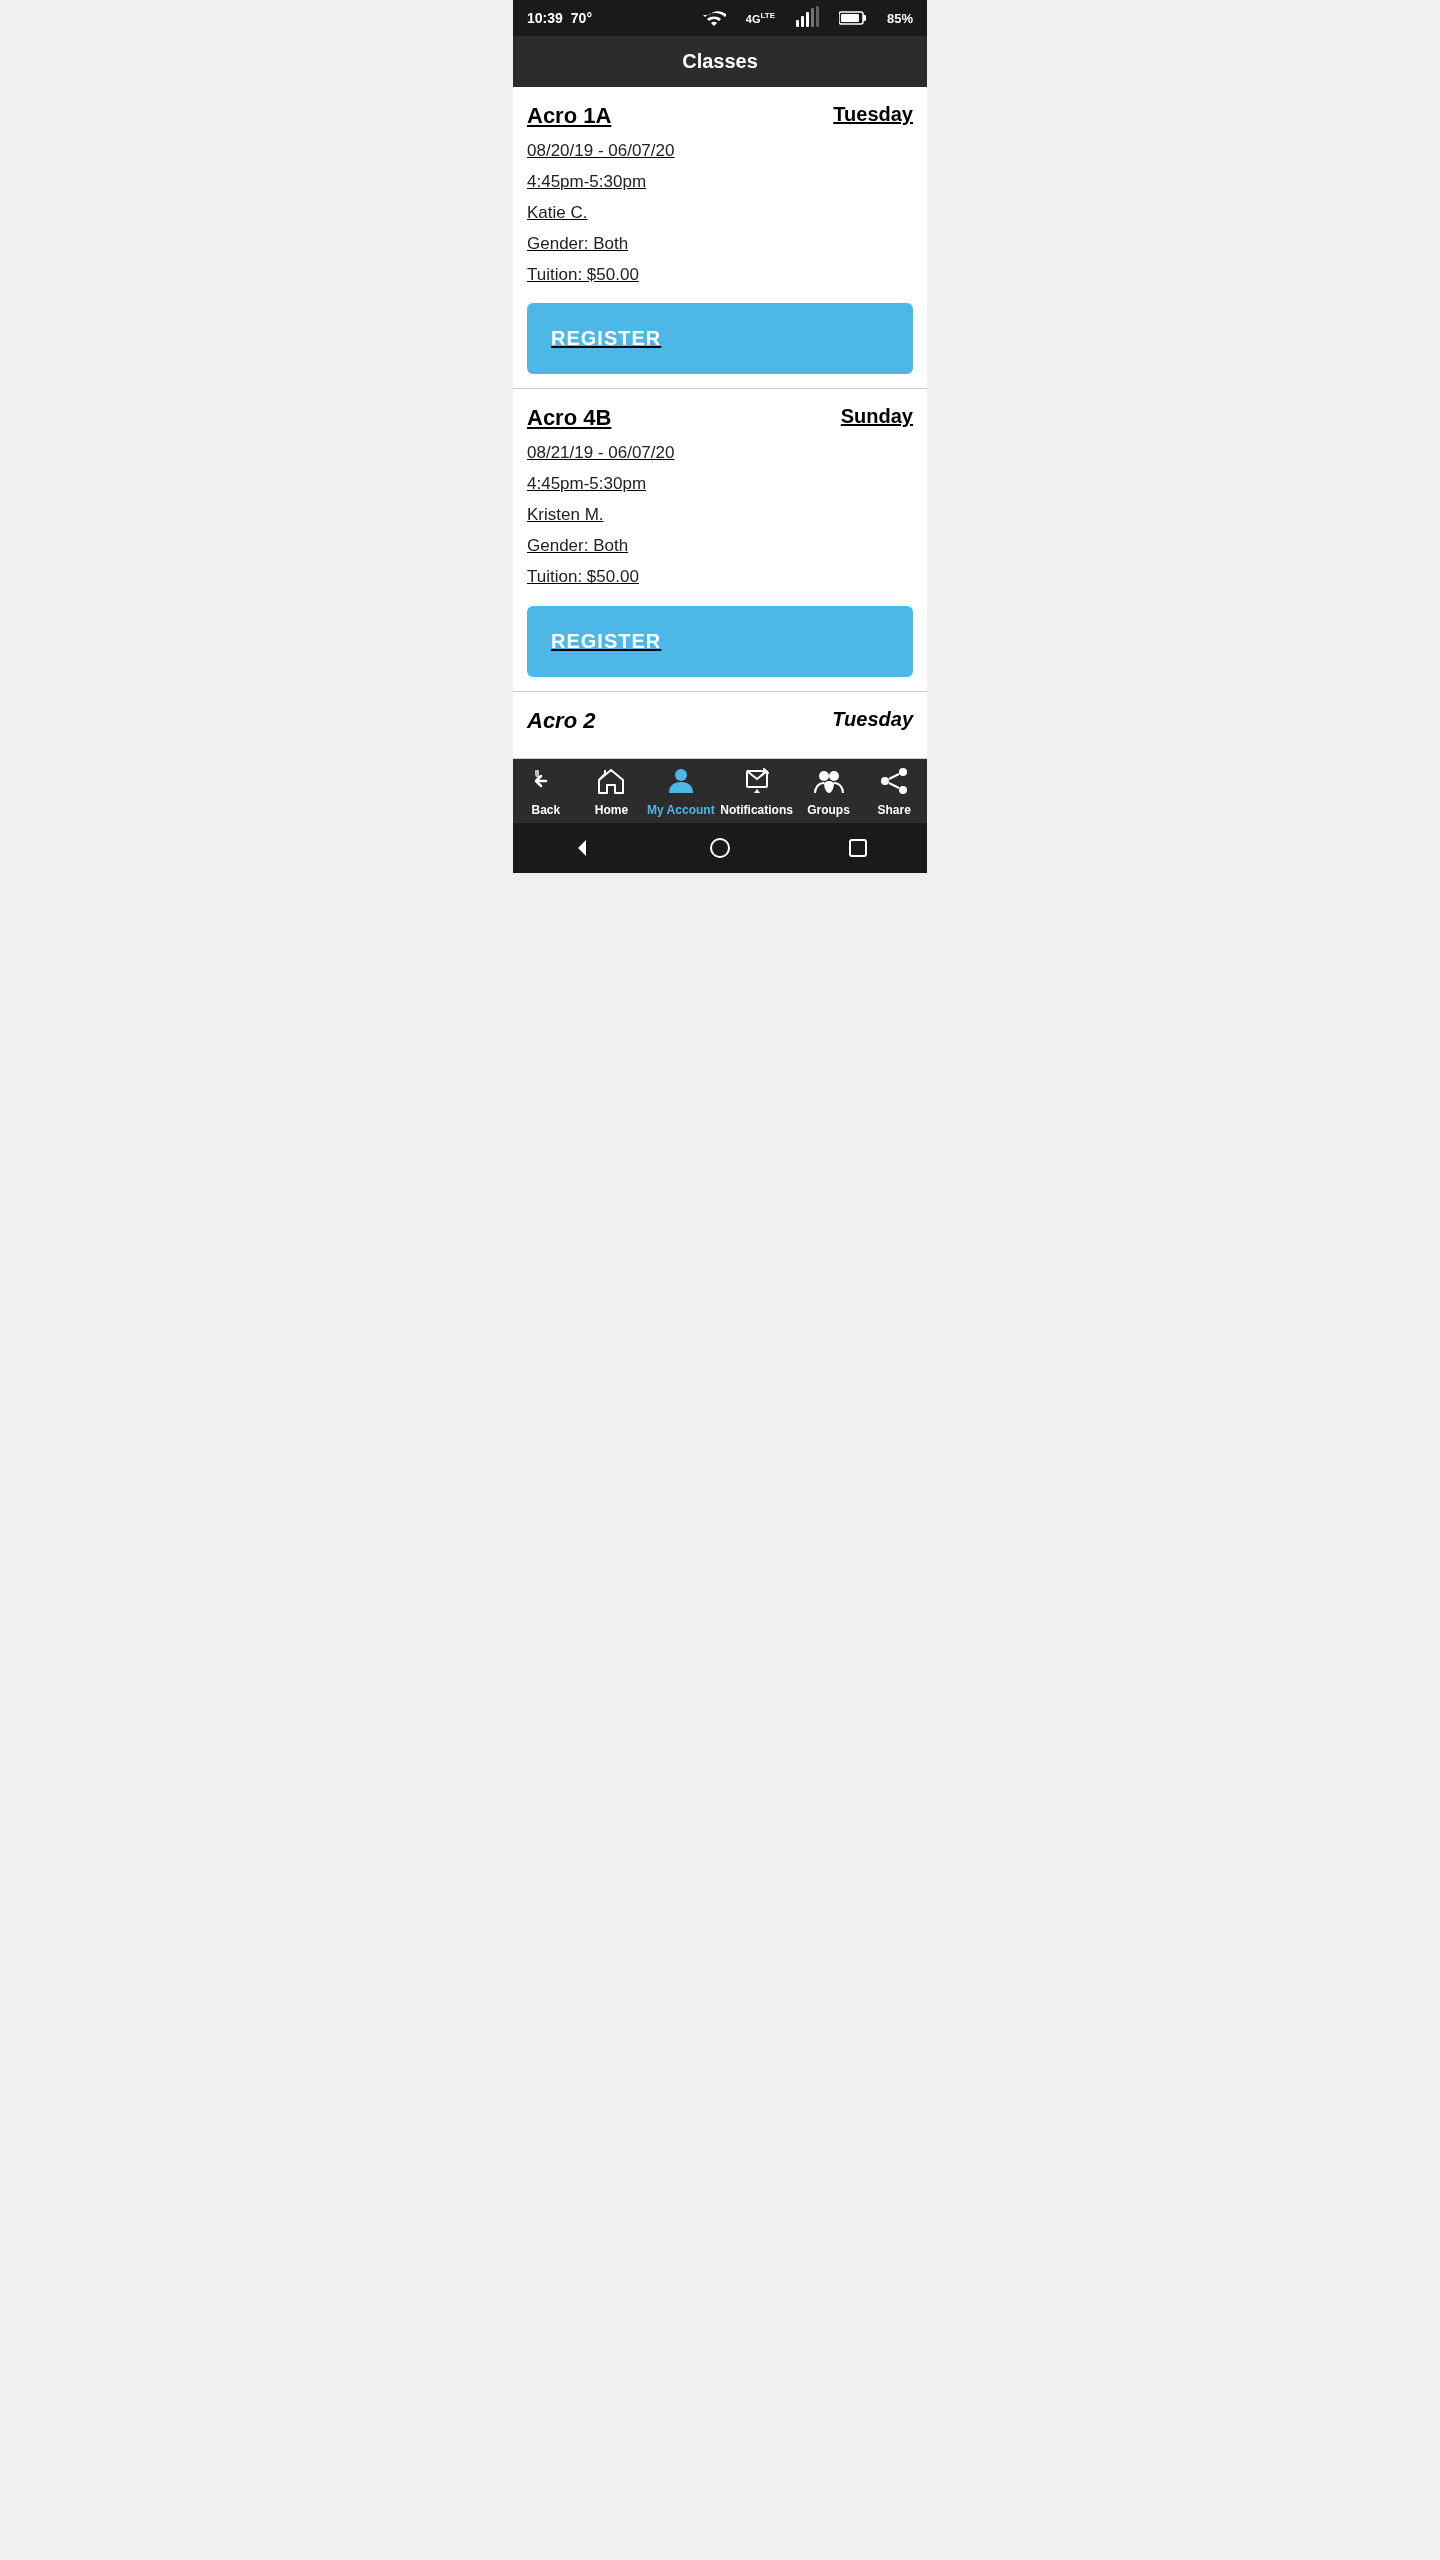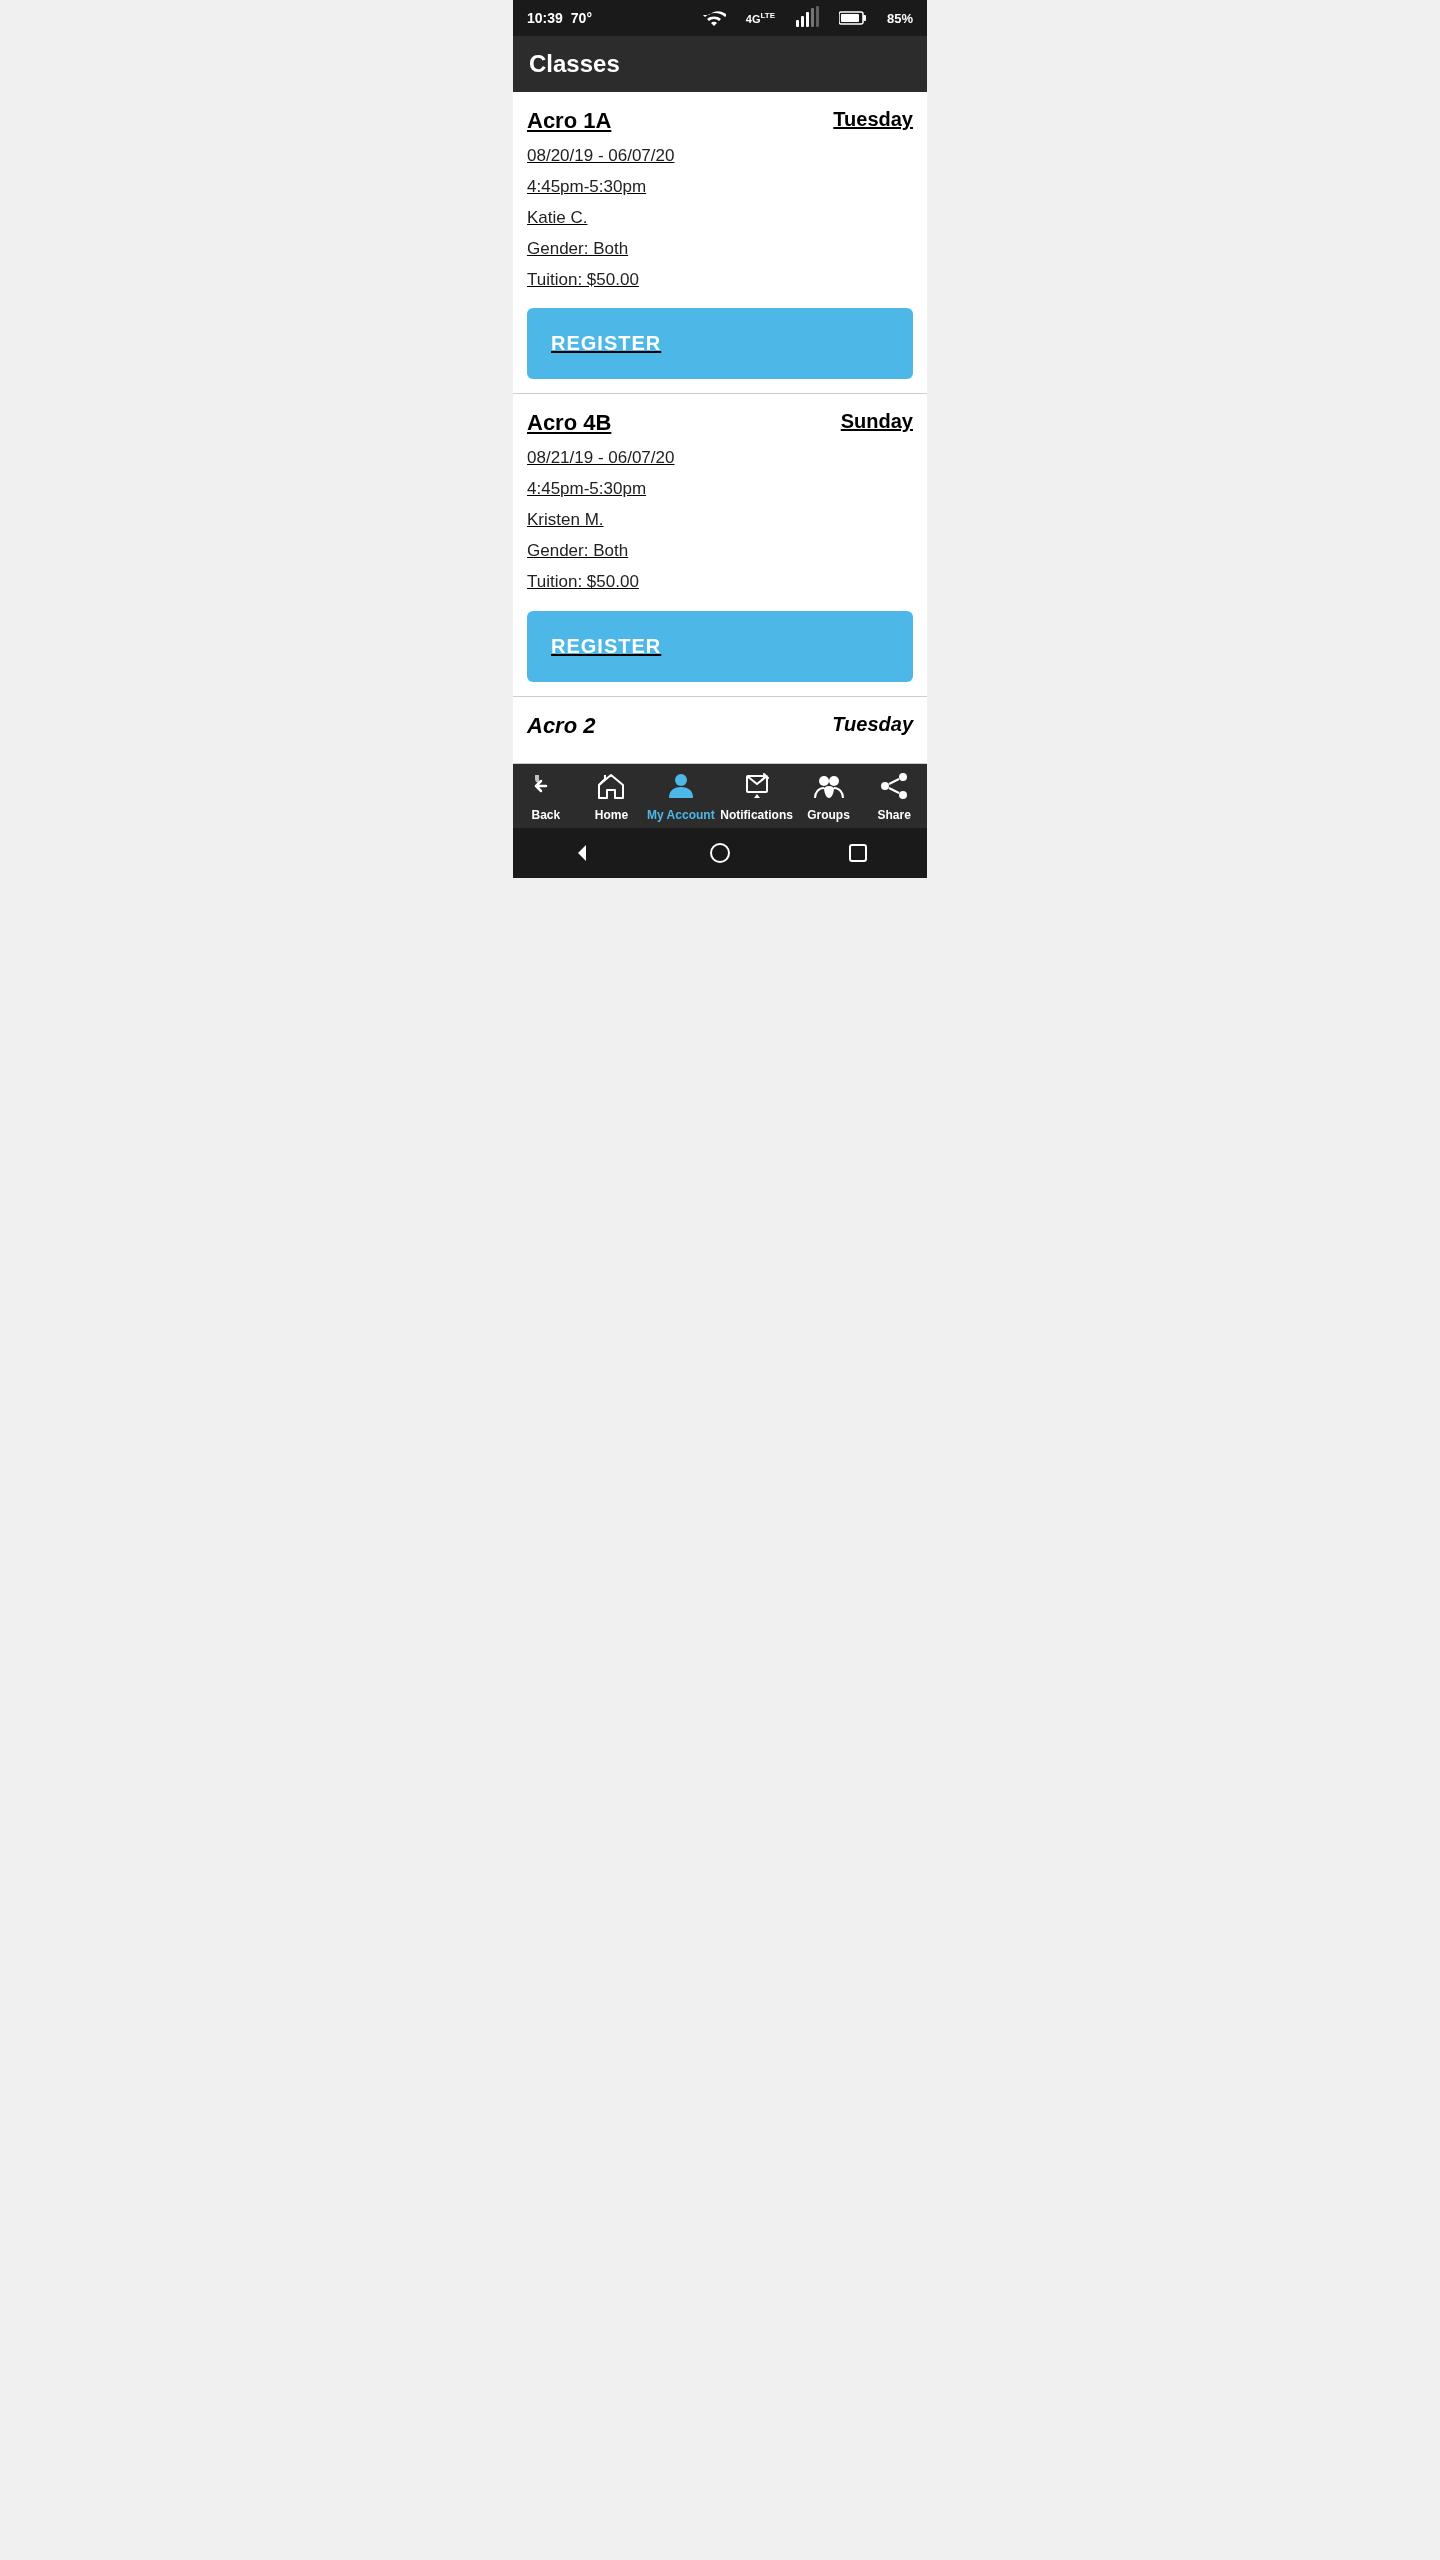--- a/index.html
+++ b/index.html
@@ -39,22 +39,23 @@
       display: flex;
       gap: 20px;
       align-items: center;
       font-size: 13px;
     }
 
     
     .app-header {
       background: #2c2c2c;
       color: white;
+      text-align: center;
       padding: 14px 16px;
-      font-size: 24px;
+      font-size: 20px;
       font-weight: 600;
       flex-shrink: 0;
     }
 
     
     .content {
       flex: 1;
       overflow-y: auto;
       background: white;
     }

